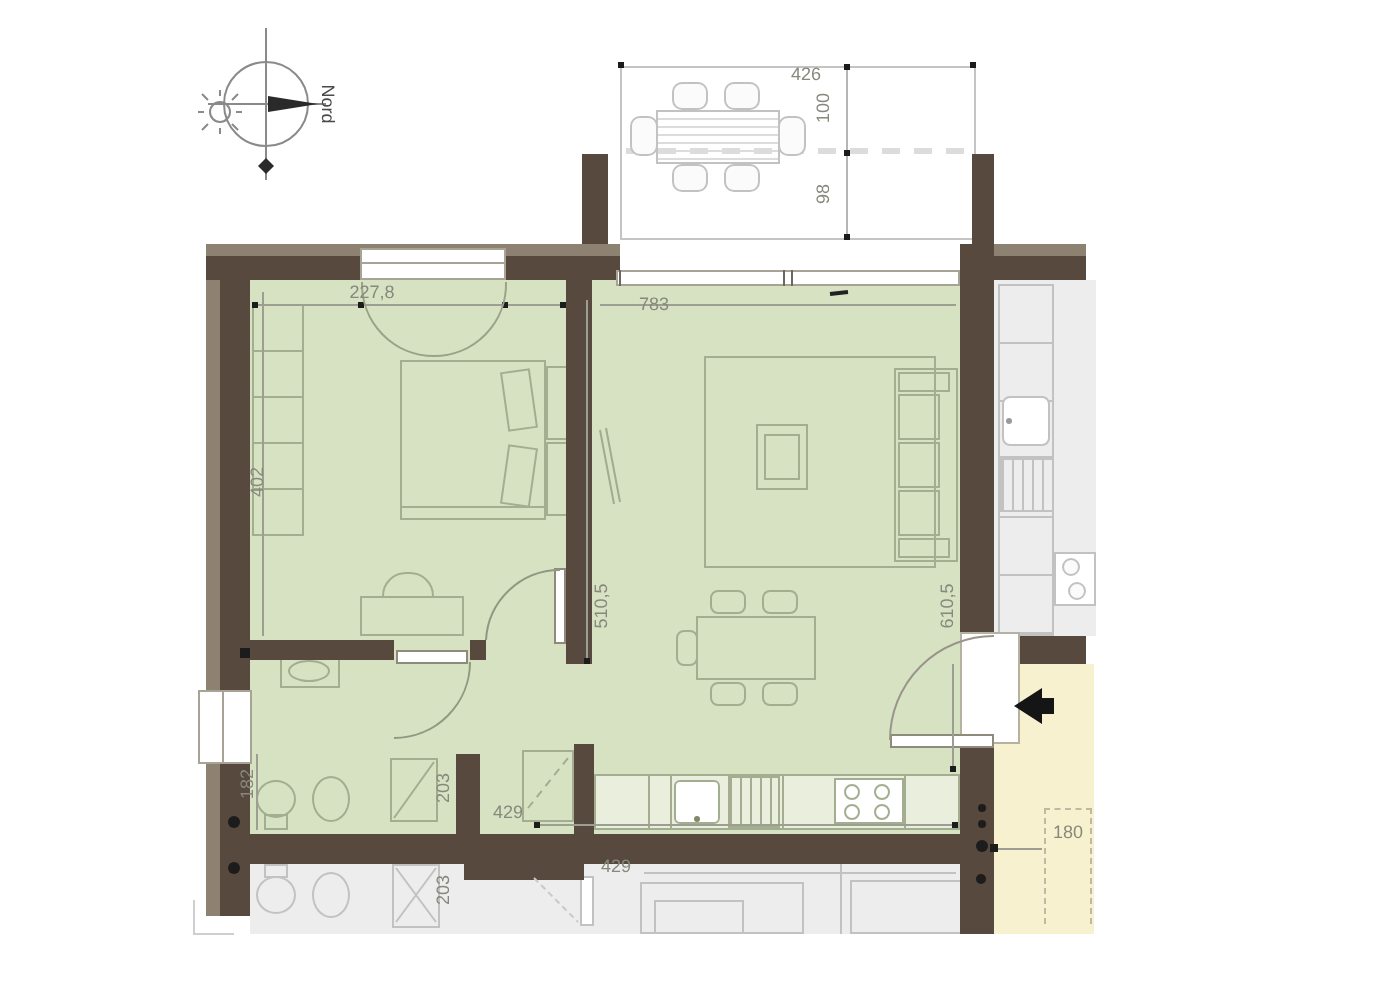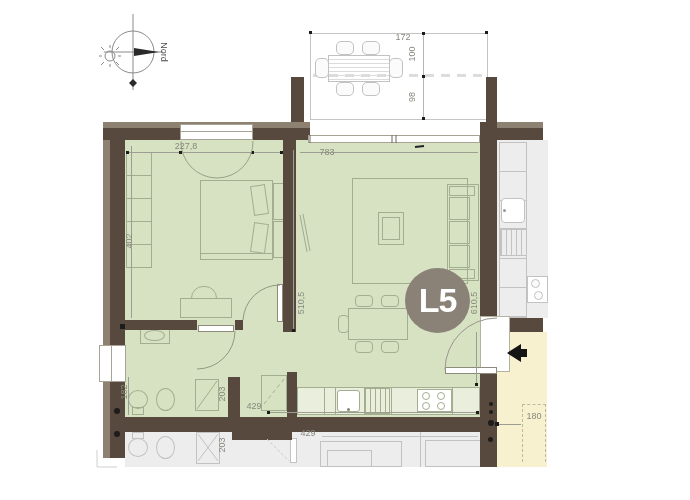--- a/index.html
+++ b/index.html
@@ -208,26 +208,23 @@
     <circle cx="133" cy="52" r="21" fill="none" stroke="#8a8a8a" stroke-width="1"></circle>
     <path d="M133,14 V90 M104,52 H163" stroke="#8a8a8a" stroke-width="1"></path>
     <polygon points="134,48 159,52 134,56" fill="#2a2a2a"></polygon>
     <polygon points="133,79 137,83 133,87 129,83" fill="#2a2a2a"></polygon>
     <circle cx="110" cy="56" r="5" fill="none" stroke="#8a8a8a" stroke-width="1"></circle>
     <path d="M110,48 v-3 M110,64 v3 M102,56 h-3 M118,56 h3 M104,50 l-3,-3 M116,62 l3,3 M104,62 l-3,3 M116,50 l3,-3" stroke="#8a8a8a" stroke-width="1"></path>
 
     <path d="M97,450 V467 H117" stroke="#cfcfcf" stroke-width="1" fill="none"></path>
   </svg>
 
-  <div class="badge">
-    <span>L5</span>
-  </div>
 
   <div class="nord" style="left:164px;top:52px">Nord</div>
-  <div class="hlab" style="left:385px;top:32px">172</div>
+  <div class="hlab" style="left:385px;top:32px">426</div>
   <div class="vlab" style="left:412px;top:54px">100</div>
   <div class="vlab" style="left:412px;top:97px">98</div>
   <div class="hlab" style="left:168px;top:141px">227,8</div>
   <div class="vlab" style="left:129px;top:241px">402</div>
   <div class="hlab" style="left:309px;top:147px">783</div>
   <div class="vlab" style="left:301px;top:303px">510,5</div>
   <div class="vlab" style="left:474px;top:303px">610,5</div>
   <div class="hlab" style="left:236px;top:401px">429</div>
   <div class="vlab" style="left:124px;top:392px">182</div>
   <div class="vlab" style="left:222px;top:394px">203</div>

